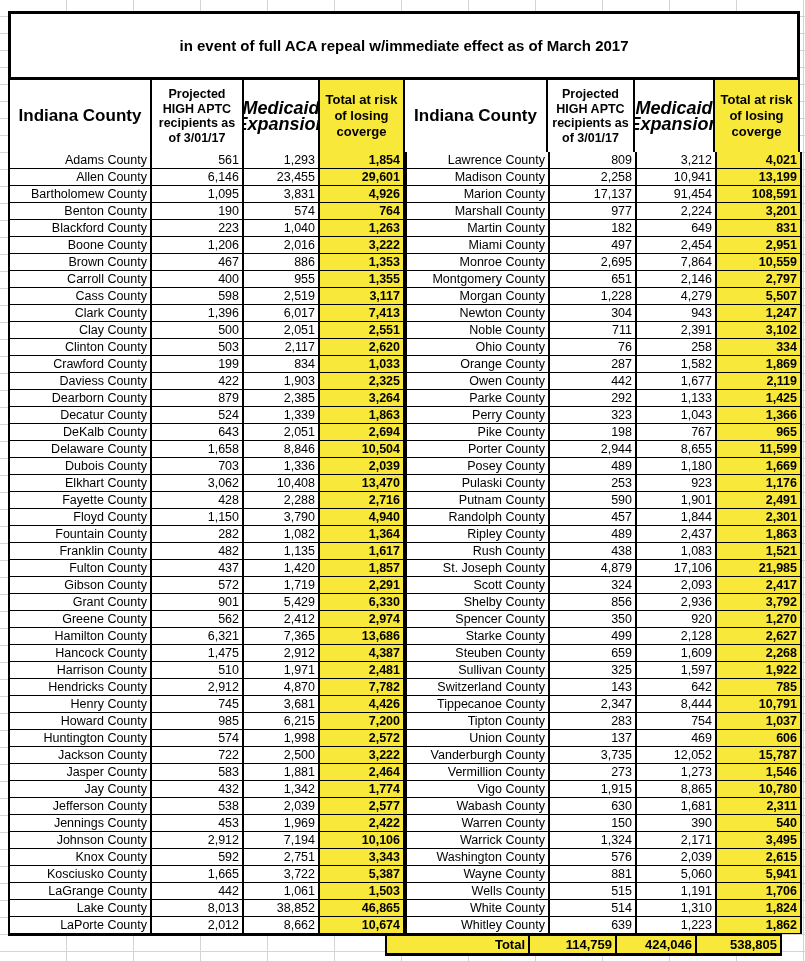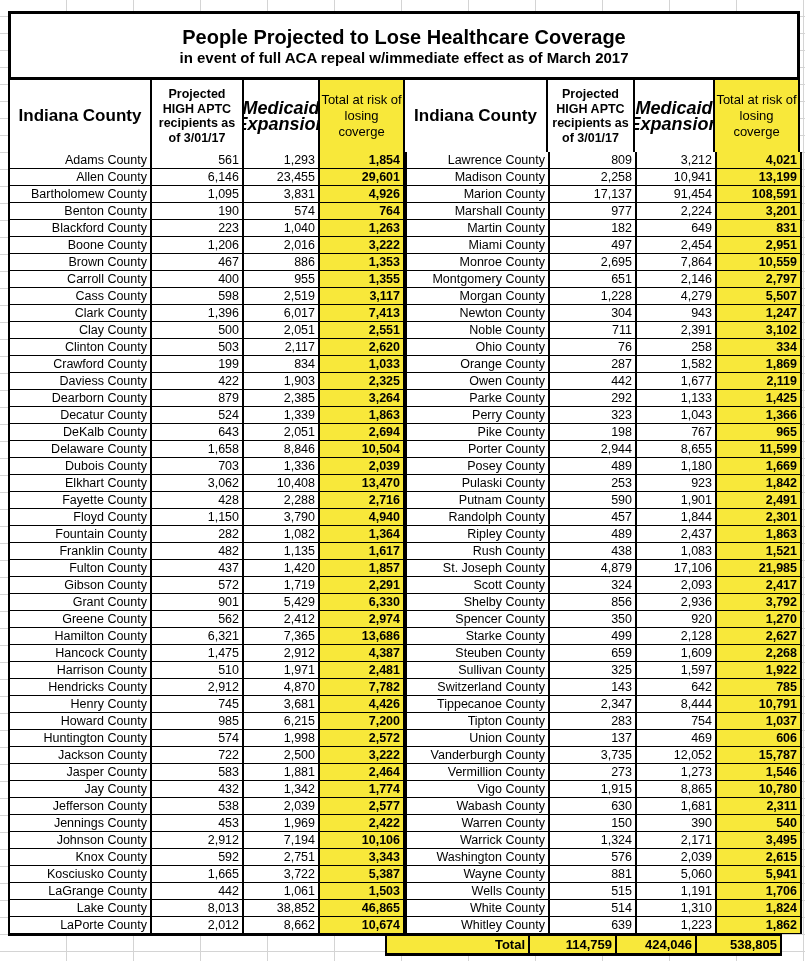--- a/index.html
+++ b/index.html
@@ -38,21 +38,21 @@
   }
   .hcell {
     box-sizing: border-box;
     border-right: 2px solid #000;
     display: flex; align-items: center; justify-content: center;
     text-align: center; background: #fff; overflow: hidden;
   }
   .h-county { font-size: 17px; font-weight: bold; line-height: 20px; }
   .h-aptc   { font-size: 12.5px; font-weight: bold; line-height: 14.5px; padding: 0 2px; }
   .h-med    { font-size: 18px; font-weight: bold; font-style: italic; line-height: 16px; }
-  .h-total  { font-size: 13px; font-weight: normal; line-height: 16px; background: #f8e83a; padding: 0 1px; }
+  .h-total  { font-size: 13px; font-weight: bold; line-height: 16px; background: #f8e83a; padding: 0 1px; }
 
   
   .tbl-body {
     position: absolute; top: 152px;
     display: grid;
     grid-auto-rows: 17px;
     border-left: 2px solid #000;
     background: #fff;
   }
   #left-body  { left: 8px;  grid-template-columns: 142px 92px 76px 85px; border-bottom: 2px solid #000; }
@@ -84,21 +84,20 @@
     font-size: 13px; font-weight: bold; line-height: 17px;
     text-align: right; padding: 0 3px 0 1px; white-space: nowrap; overflow: hidden;
   }
 </style>
 </head>
 <body>
 
 <div id="page">
 
   <div class="title-box">
-    <div class="t1">People Projected to Lose Healthcare Coverage</div>
     <div class="t2">in event of full ACA repeal w/immediate effect as of March 2017</div>
   </div>
 
   <div class="header-row">
     <div class="hcell h-county">Indiana County</div>
     <div class="hcell h-aptc">Projected HIGH APTC recipients as of 3/01/17</div>
     <div class="hcell h-med">Medicaid Expansion</div>
     <div class="hcell h-total">Total at risk of losing coverge</div>
     <div class="hcell h-county">Indiana County</div>
     <div class="hcell h-aptc">Projected HIGH APTC recipients as of 3/01/17</div>
@@ -365,21 +364,21 @@
       <div class="cell num">2,944</div>
       <div class="cell num">8,655</div>
       <div class="cell num total">11,599</div>
       <div class="cell county">Posey County</div>
       <div class="cell num">489</div>
       <div class="cell num">1,180</div>
       <div class="cell num total">1,669</div>
       <div class="cell county">Pulaski County</div>
       <div class="cell num">253</div>
       <div class="cell num">923</div>
-      <div class="cell num total">1,842</div>
+      <div class="cell num total">1,176</div>
       <div class="cell county">Putnam County</div>
       <div class="cell num">590</div>
       <div class="cell num">1,901</div>
       <div class="cell num total">2,491</div>
       <div class="cell county">Randolph County</div>
       <div class="cell num">457</div>
       <div class="cell num">1,844</div>
       <div class="cell num total">2,301</div>
       <div class="cell county">Ripley County</div>
       <div class="cell num">489</div>

